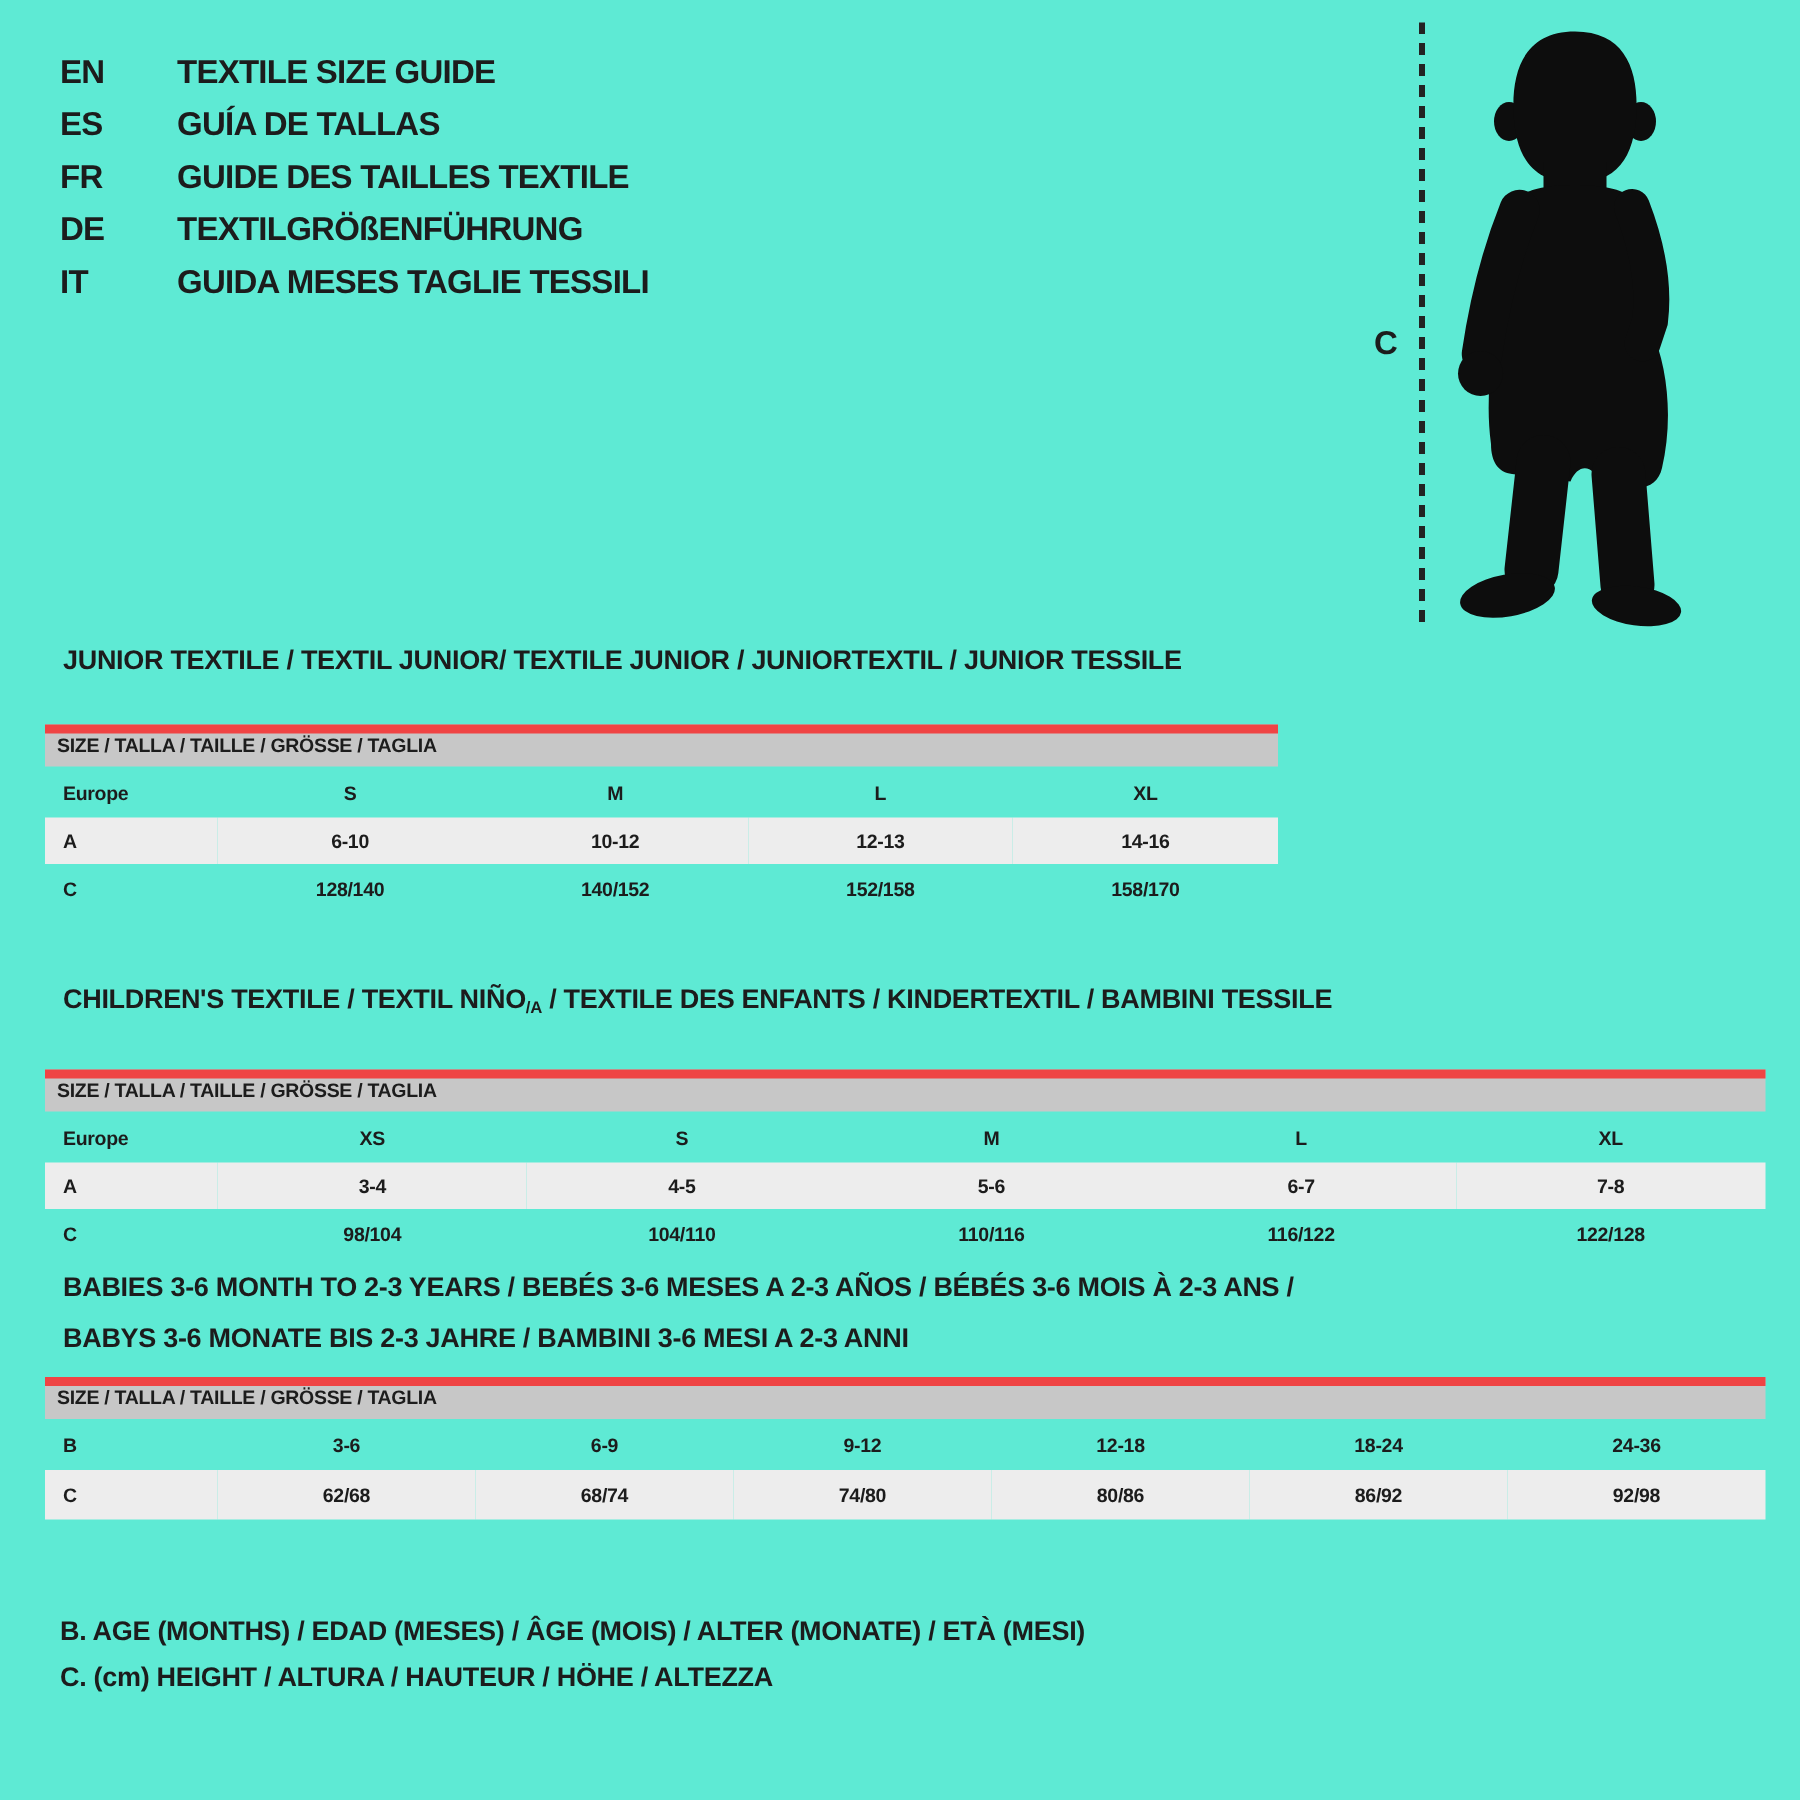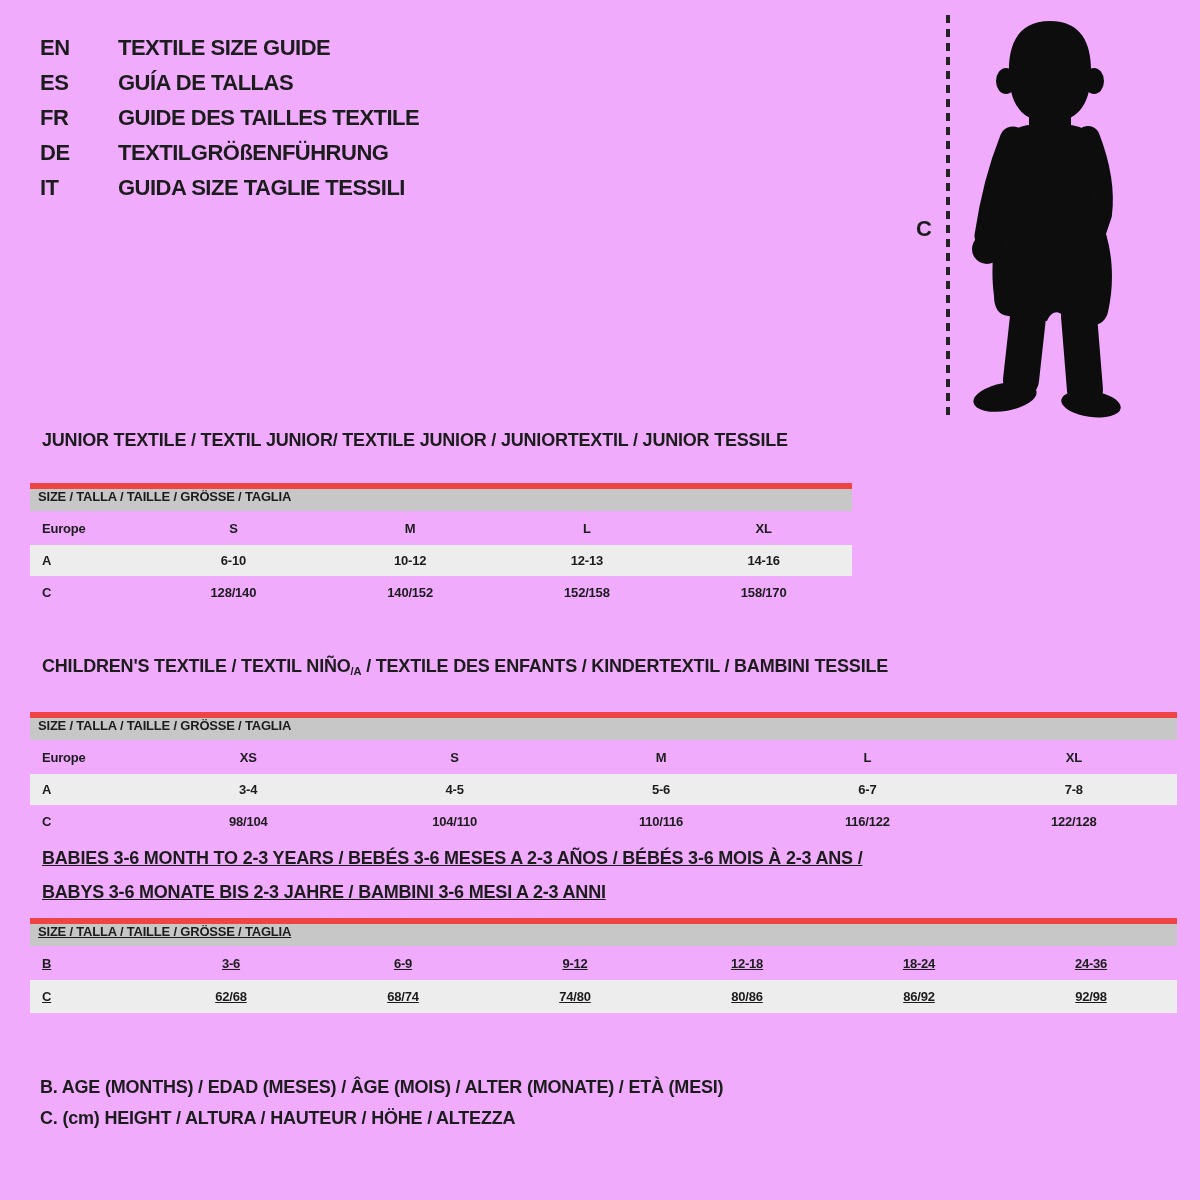--- a/index.html
+++ b/index.html
@@ -1,20 +1,20 @@
 <!DOCTYPE html>
 <html><head>
 <meta charset="utf-8">
 <style>
   html, body { margin: 0; padding: 0; background: #ffffff; }
   .page {
     position: relative;
     width: 1200px;
     height: 1200px;
-    background: #f0abfc;
+    background: #5eead4;
     font-family: "Liberation Sans", sans-serif;
     color: #1c1c1c;
     overflow: hidden;
   }
 
   
   .lang-block { position: absolute; top: 30px; left: 40px; }
   .lang-row { display: flex; height: 35px; align-items: center; }
   .lang-code {
     width: 78px; font-size: 22px; font-weight: bold; letter-spacing: -0.5px;
@@ -30,21 +30,21 @@
     position: absolute; top: 15px; left: 946px;
     width: 4px; height: 402px;
     background: repeating-linear-gradient(to bottom, #232323 0 8px, transparent 8px 14px);
   }
   .silhouette { position: absolute; top: 18px; left: 963px; }
 
   
   .size-section { position: absolute; left: 30px; }
   .sec-junior   { top: 428px; width: 822px;  }
   .sec-children { top: 654px; width: 1147px; }
-  .sec-babies   { top: 846px; width: 1147px; text-decoration: underline; }
+  .sec-babies   { top: 846px; width: 1147px; }
 
   .section-title {
     margin: 0 0 0 12px;
     font-size: 18px; font-weight: bold; letter-spacing: -0.2px;
     line-height: 24px; white-space: nowrap;
   }
   .title-sub { font-size: 0.62em; vertical-align: -0.28em; }
 
   .sec-junior   .size-bar { margin-top: 31px; }
   .sec-children .size-bar { margin-top: 29px; }
@@ -93,21 +93,21 @@
     <div class="lang-row">
       <span class="lang-code">FR</span>
       <span class="lang-label">GUIDE DES TAILLES TEXTILE</span>
     </div>
     <div class="lang-row">
       <span class="lang-code">DE</span>
       <span class="lang-label">TEXTILGRÖßENFÜHRUNG</span>
     </div>
     <div class="lang-row">
       <span class="lang-code">IT</span>
-      <span class="lang-label">GUIDA SIZE TAGLIE TESSILI</span>
+      <span class="lang-label">GUIDA MESES TAGLIE TESSILI</span>
     </div>
   </div>
 
   <span class="measure-label">C</span>
   <div class="dash-line"></div>
   <svg class="silhouette" width="175" height="400" viewBox="0 0 175 400" xmlns="http://www.w3.org/2000/svg">
     <g fill="#0d0d0d" stroke="none">
 
       <ellipse cx="43" cy="63" rx="10" ry="13"></ellipse>
       <ellipse cx="131" cy="63" rx="10" ry="13"></ellipse>

